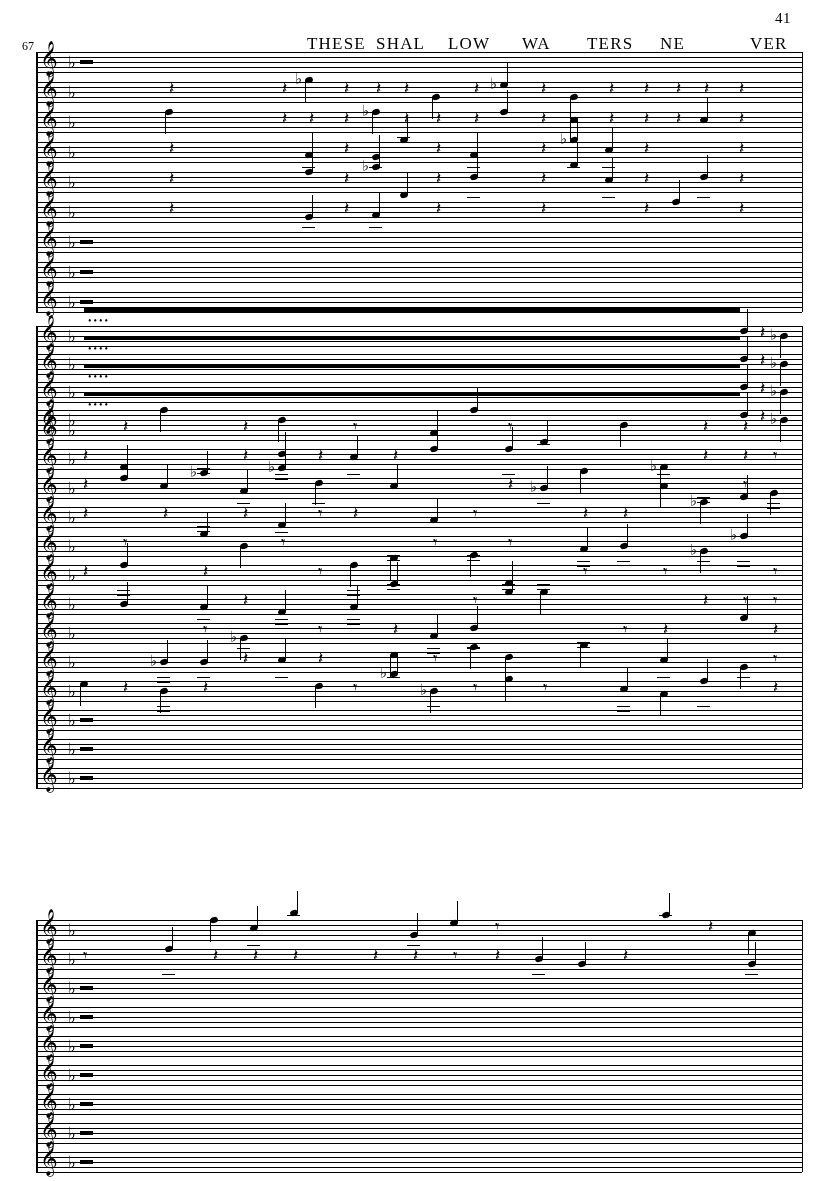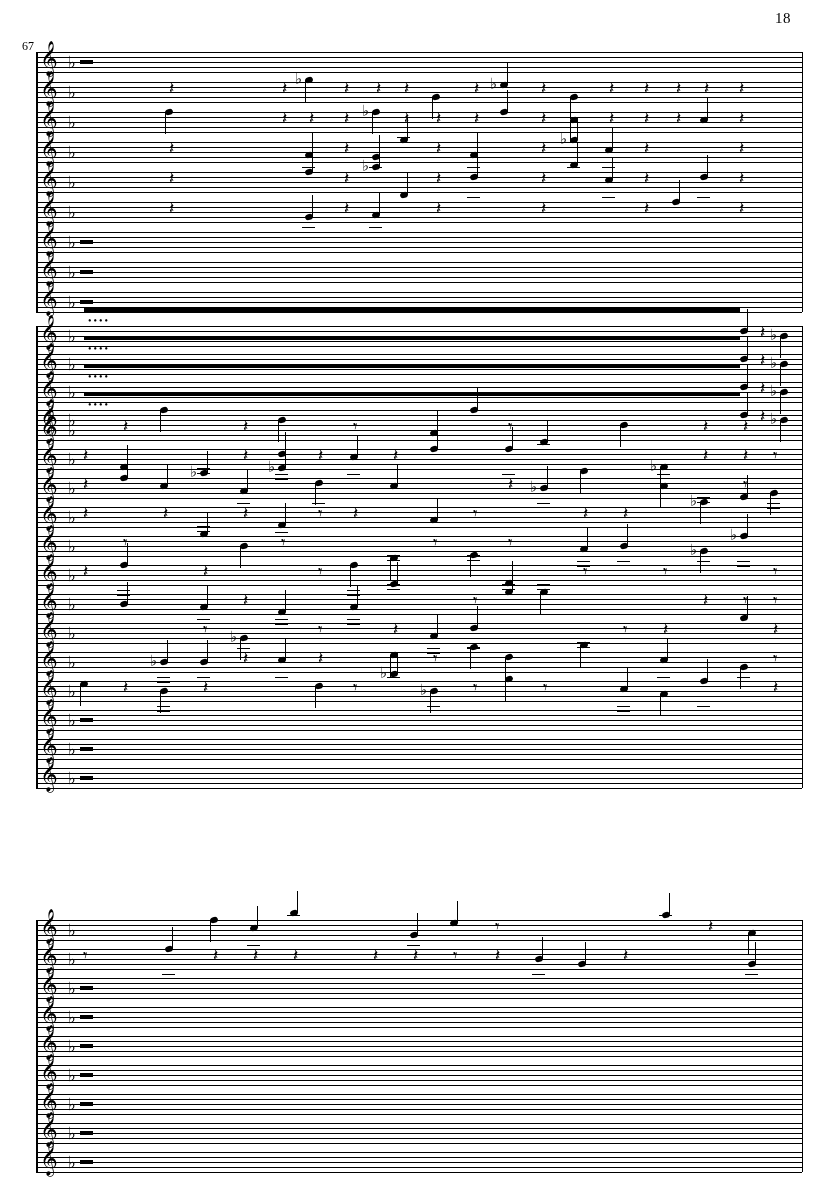--- a/index.html
+++ b/index.html
@@ -141,23 +141,32 @@
     font-size: 10px;
     letter-spacing: 2px;
     line-height: 1;
   }
 </style>
 </head>
 <body>
 
 <div id="page">
 
-  <div class="page-number">18</div>
+  <div class="page-number">41</div>
   <div class="measure-number">67</div>
 
+  <div class="lyric-line">
+    <span class="lyric-syllable" style="left:307px">THESE</span>
+    <span class="lyric-syllable" style="left:376px">SHAL</span>
+    <span class="lyric-syllable" style="left:448px">LOW</span>
+    <span class="lyric-syllable" style="left:522px">WA</span>
+    <span class="lyric-syllable" style="left:587px">TERS</span>
+    <span class="lyric-syllable" style="left:660px">NE</span>
+    <span class="lyric-syllable" style="left:750px">VER</span>
+  </div>
 
   <div id="music-layer">
       <div class="staff" style="top: 52px;">
         <div class="line l0"></div>
         <div class="line l1"></div>
         <div class="line l2"></div>
         <div class="line l3"></div>
         <div class="line l4"></div>
       </div>
       <div class="clef" style="left:40px; top:43px;">𝄞</div>

